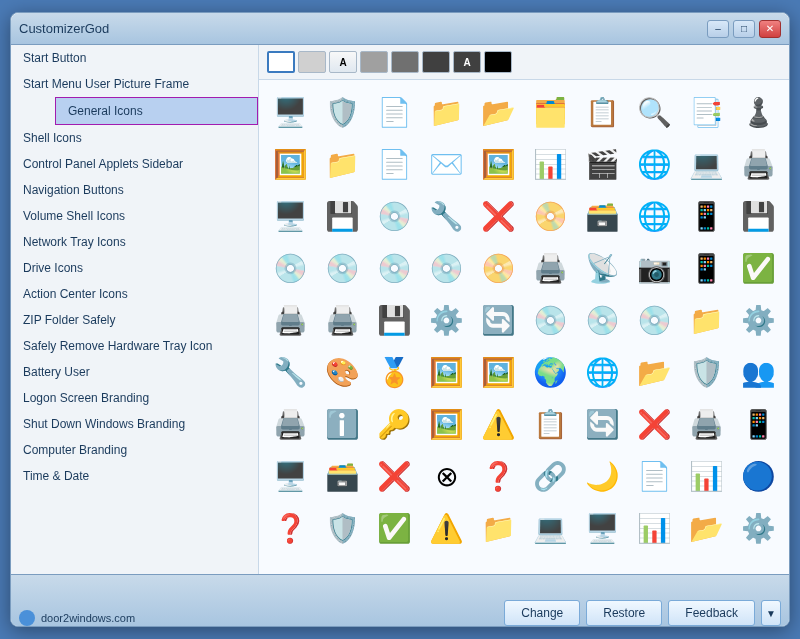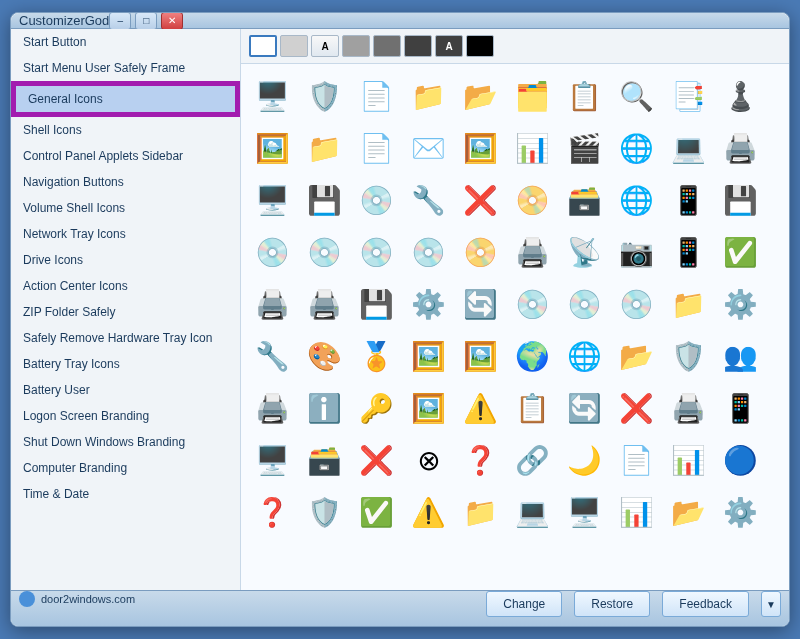--- a/index.html
+++ b/index.html
@@ -20,23 +20,24 @@
       background: #f0f4f8;
       border: 1px solid #7a9cbf;
       border-radius: 8px;
       box-shadow: 0 4px 20px rgba(0,0,0,0.4);
       display: flex;
       flex-direction: column;
       overflow: hidden;
     }
     .titlebar {
       background: linear-gradient(to bottom, #c8daea, #a8c5e0);
-      height: 16px;
-      display: flex;
-      align-items: center;
+      height: 32px;
+      display: flex;
+      align-items: center;
+      justify-content: space-between;
       padding: 0 8px;
       border-radius: 8px 8px 0 0;
       border-bottom: 1px solid #7a9cbf;
     }
     .titlebar-title {
       font-size: 13px;
       font-weight: normal;
       color: #1a3a5c;
     }
     .titlebar-controls {
@@ -60,37 +61,38 @@
       background: linear-gradient(to bottom, #f08080, #d04040);
       color: white;
       border-color: #a03030;
     }
     .content {
       display: flex;
       flex: 1;
       overflow: hidden;
     }
     .sidebar {
-      width: 230px;
+      width: 248px;
       background: #f0f4f8;
       border-right: 1px solid #c8d8e8;
       overflow-y: auto;
       flex-shrink: 0;
     }
     .sidebar-item {
       padding: 6px 12px;
       cursor: pointer;
       color: #1a3a5c;
       font-size: 12px;
       border-bottom: none;
       white-space: nowrap;
     }
     .sidebar-item.active {
       background: #b8d0f0;
-      border: 5px solid #a21caf;
+      border: 1px solid #a21caf;
+      margin-left: 44px;
     }
     .main-area {
       flex: 1;
       display: flex;
       flex-direction: column;
       overflow: hidden;
     }
     .toolbar {
       padding: 6px 8px;
       background: #f0f4f8;
@@ -138,38 +140,38 @@
     }
     .icon-img {
       width: 36px;
       height: 36px;
       display: flex;
       align-items: center;
       justify-content: center;
       font-size: 28px;
     }
     .statusbar {
-      height: 36px;
+      height: 52px;
       background: linear-gradient(to bottom, #c8daea, #a8c5e0);
       border-top: 1px solid #7a9cbf;
       display: flex;
-      align-items: flex-start;
+      align-items: flex-end;
       justify-content: space-between;
       padding: 0 8px;
     }
     .statusbar-left {
       display: flex;
       align-items: center;
       gap: 6px;
       color: #1a3a5c;
       font-size: 11px;
     }
     .statusbar-right {
       display: flex;
-      gap: 12px;
+      gap: 6px;
     }
     .status-btn {
       padding: 3px 16px;
       background: linear-gradient(to bottom, #f0f8ff, #d0e4f8);
       border: 1px solid #7aaad8;
       border-radius: 3px;
       cursor: pointer;
       font-size: 12px;
       color: #1a3a5c;
     }
@@ -209,32 +211,31 @@
       <div class="titlebar-btn">–</div>
       <div class="titlebar-btn">□</div>
       <div class="titlebar-btn close">✕</div>
     </div>
   </div>
 
   <div class="content">
 
     <div class="sidebar">
     <div class="sidebar-item">Start Button</div>
-        <div class="sidebar-item">Start Menu User Safely Frame</div>
+        <div class="sidebar-item">Start Menu User Picture Frame</div>
         <div class="sidebar-item active">General Icons</div>
         <div class="sidebar-item">Shell Icons</div>
         <div class="sidebar-item">Control Panel Applets Sidebar</div>
         <div class="sidebar-item">Navigation Buttons</div>
         <div class="sidebar-item">Volume Shell Icons</div>
         <div class="sidebar-item">Network Tray Icons</div>
         <div class="sidebar-item">Drive Icons</div>
         <div class="sidebar-item">Action Center Icons</div>
         <div class="sidebar-item">ZIP Folder Safely</div>
         <div class="sidebar-item">Safely Remove Hardware Tray Icon</div>
-        <div class="sidebar-item">Battery Tray Icons</div>
         <div class="sidebar-item">Battery User</div>
         <div class="sidebar-item">Logon Screen Branding</div>
         <div class="sidebar-item">Shut Down Windows Branding</div>
         <div class="sidebar-item">Computer Branding</div>
         <div class="sidebar-item">Time &amp; Date</div>
       </div>
 
     <div class="main-area">
 
       <div class="toolbar">

